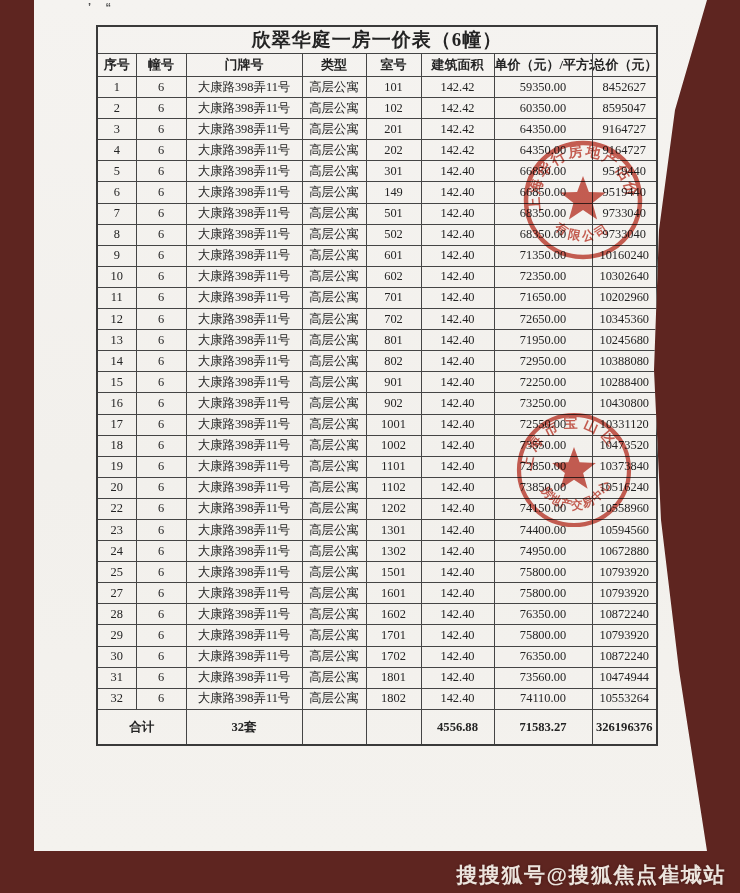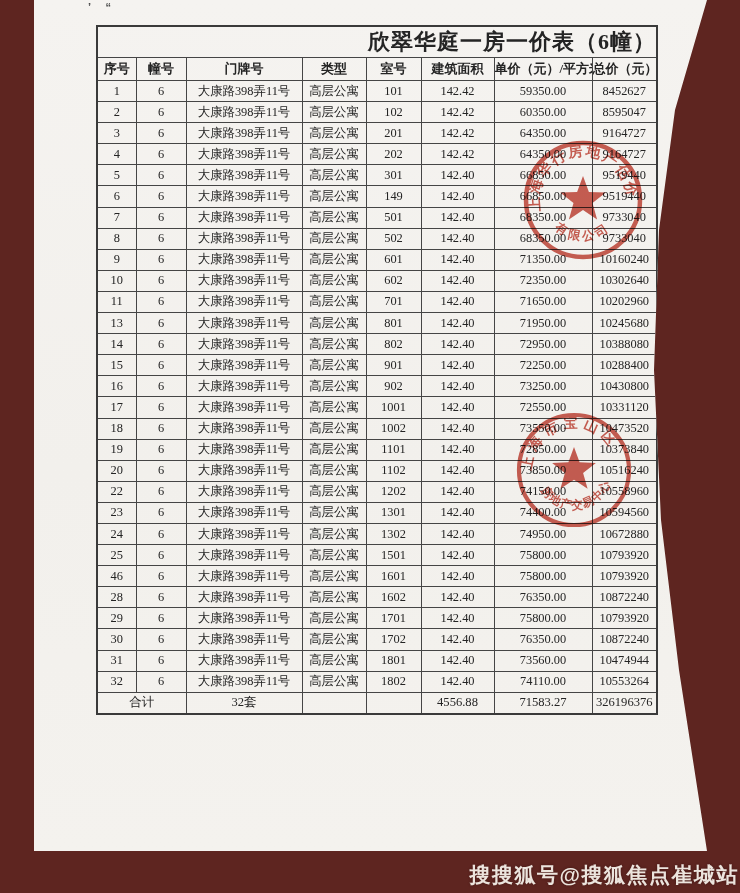--- a/index.html
+++ b/index.html
@@ -22,31 +22,31 @@
     border-collapse:collapse; table-layout:fixed;
     font-family:"Liberation Serif","DejaVu Serif",serif;
     color:#242424;
   }
   table.price th, table.price td {
     border:1.4px solid #454545;
     text-align:center; vertical-align:middle;
     overflow:hidden; white-space:nowrap;
   }
   table.price { border:2.2px solid #3a3a3a; }
-  tr.title-row th { height:26px; font-size:22px; font-weight:bold; letter-spacing:1px;text-align:right; }
+  tr.title-row th { height:26px; font-size:19px; font-weight:bold; letter-spacing:1px; }
   tr.head-row th { height:23px; font-size:13px; font-weight:bold; }
   tbody tr { height:21.1px; }
   tbody td { font-size:12.4px; }
-  tr.total-row td { height:22px; font-size:12.6px; font-weight:normal; }
+  tr.total-row td { height:36px; font-size:12.6px; font-weight:bold; }
   .stamp {
     position:absolute; mix-blend-mode:multiply; opacity:.8;
     filter:blur(.4px);
   }
   .watermark {
-    position:absolute; right:1px; bottom:4px;
+    position:absolute; right:14px; bottom:4px;
     font-size:21px; font-weight:bold; letter-spacing:1.5px;
     color:#f7f3ec; opacity:.93; text-shadow:0 0 3px rgba(40,10,8,.55);
   }
 </style>
 </head>
 <body>
 
 <div class="canvas">
 
   <div class="page">
@@ -183,20 +183,30 @@
             <td>11</td>
             <td>6</td>
             <td>大康路398弄11号</td>
             <td>高层公寓</td>
             <td>701</td>
             <td>142.40</td>
             <td>71650.00</td>
             <td>10202960</td>
           </tr>
           <tr>
+            <td>12</td>
+            <td>6</td>
+            <td>大康路398弄11号</td>
+            <td>高层公寓</td>
+            <td>702</td>
+            <td>142.40</td>
+            <td>72650.00</td>
+            <td>10345360</td>
+          </tr>
+          <tr>
             <td>13</td>
             <td>6</td>
             <td>大康路398弄11号</td>
             <td>高层公寓</td>
             <td>801</td>
             <td>142.40</td>
             <td>71950.00</td>
             <td>10245680</td>
           </tr>
           <tr>
@@ -303,21 +313,21 @@
             <td>25</td>
             <td>6</td>
             <td>大康路398弄11号</td>
             <td>高层公寓</td>
             <td>1501</td>
             <td>142.40</td>
             <td>75800.00</td>
             <td>10793920</td>
           </tr>
           <tr>
-            <td>46</td>
+            <td>27</td>
             <td>6</td>
             <td>大康路398弄11号</td>
             <td>高层公寓</td>
             <td>1601</td>
             <td>142.40</td>
             <td>75800.00</td>
             <td>10793920</td>
           </tr>
           <tr>
             <td>28</td>

